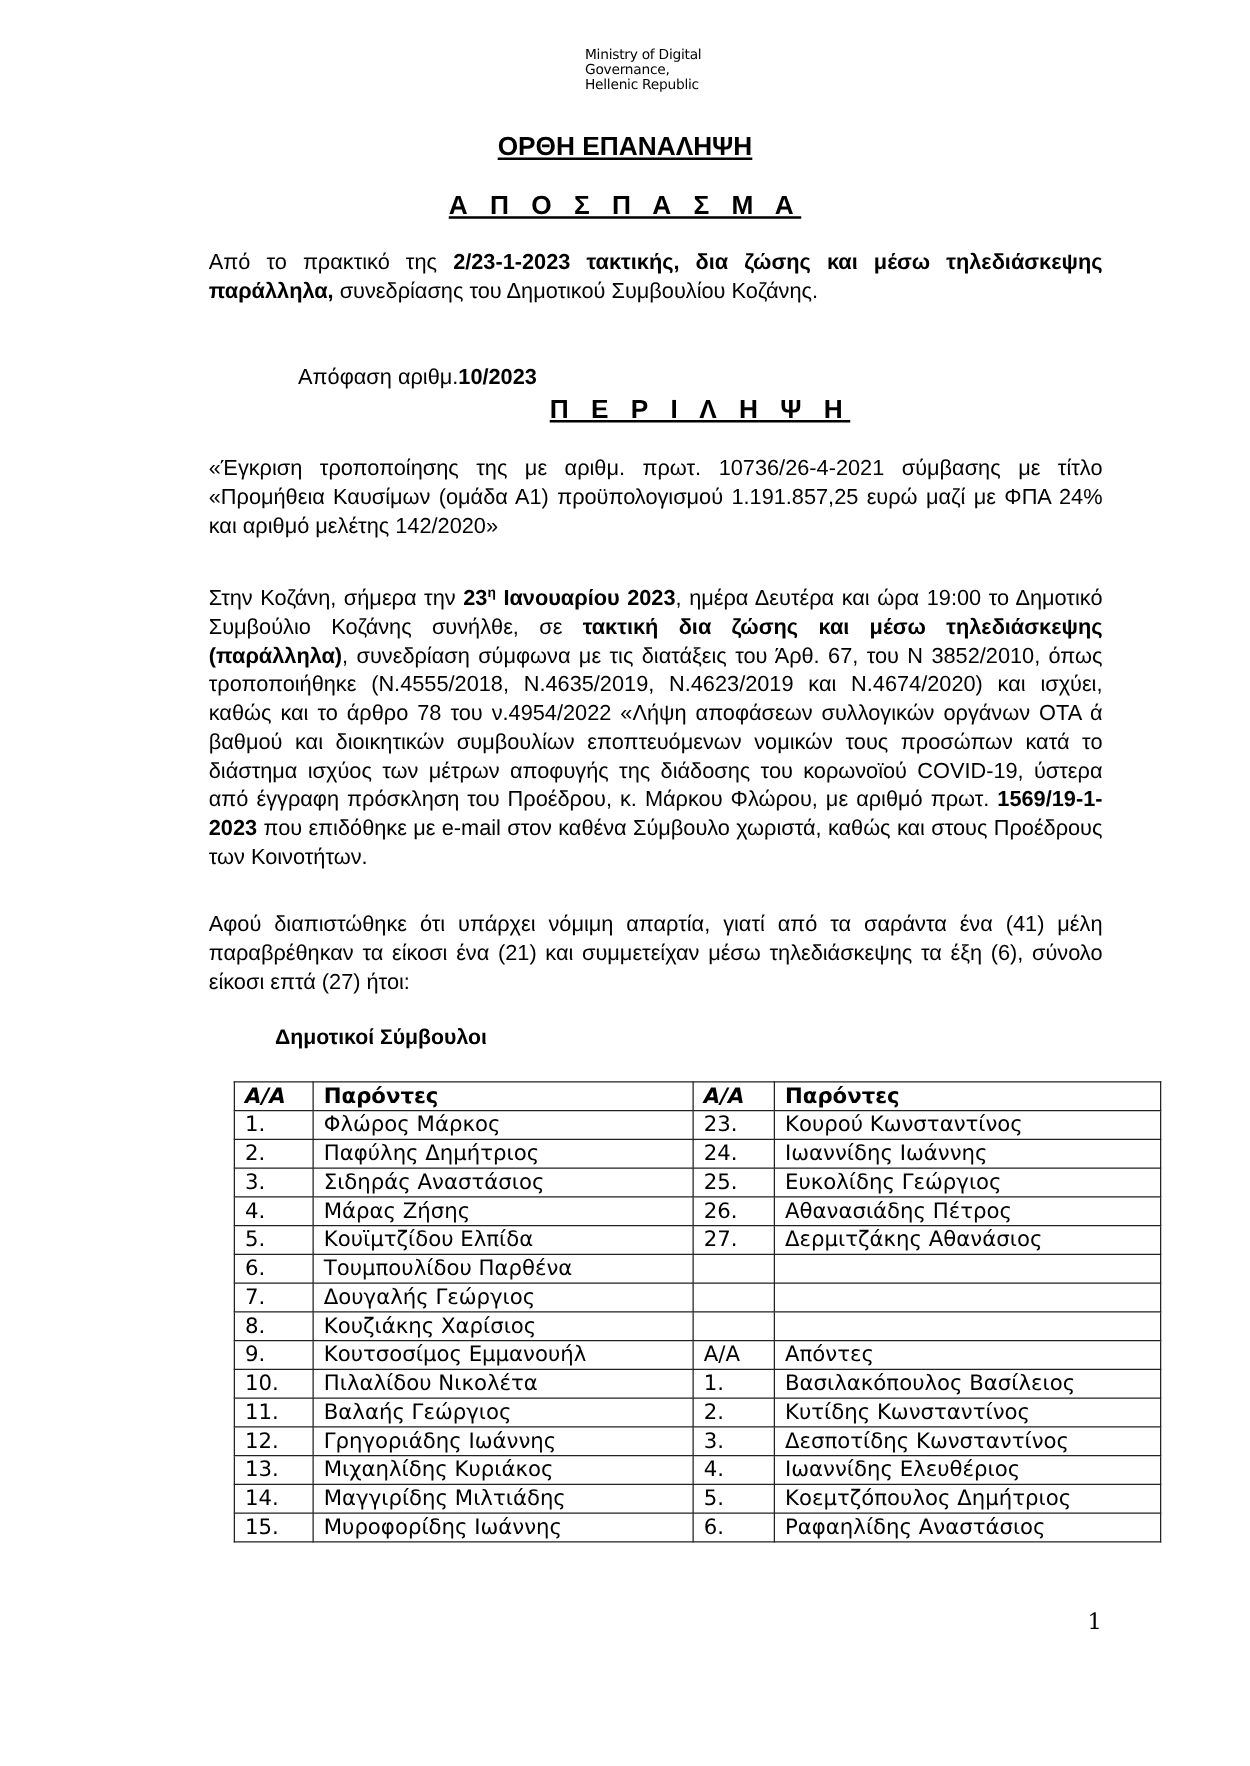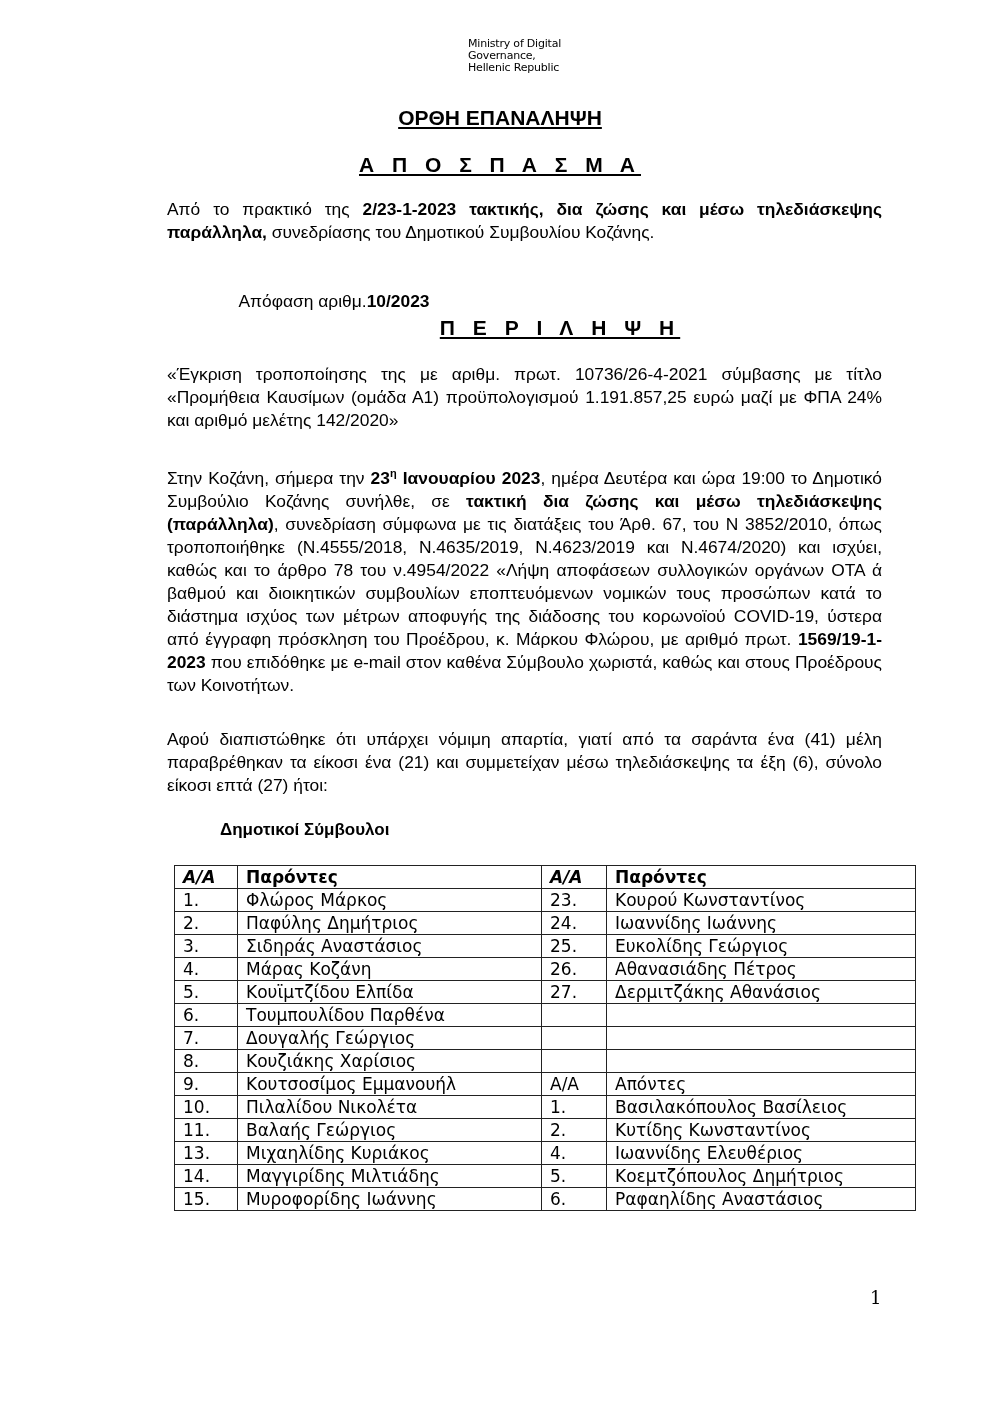--- a/index.html
+++ b/index.html
@@ -18,21 +18,21 @@
   .p1 { top: 198px; }
   .p2 { top: 290px; left: 184px; width: 300px; text-align: center; }
   .p3 { top: 363px; }
   .p4 { top: 467px; }
   .p5 { top: 728px; }
   .b { font-weight: bold; }
   sup { font-size: 11px; line-height: 0; }
 
   .section-heading { position: absolute; left: 184px; top: 820px; font-family: "Liberation Sans", sans-serif; font-weight: bold; font-size: 17px; margin-left: 36px; }
 
-  table.members { position: absolute; left: 174px; top: 865px; border-collapse: collapse; font-family: "DejaVu Sans", sans-serif; font-size: 17px; }
+  table.members { position: absolute; left: 187px; top: 865px; border-collapse: collapse; font-family: "DejaVu Sans", sans-serif; font-size: 17px; }
   table.members td, table.members th { border: 1px solid #222; height: 22px; padding: 0 0 0 8px; line-height: 22px; white-space: nowrap; font-weight: normal; text-align: left; }
   table.members th { font-weight: bold; }
   .c-aa { width: 54px; }
   .c-name { width: 295px; }
   .c-aa2 { width: 56px; }
   .c-name2 { width: 300px; }
   th.hdr-aa { font-style: italic; text-align: center; padding: 0; }
   th.hdr-name { text-align: center; padding: 0; }
   td.num-right { text-align: center; padding: 0; }
   td.bold { font-weight: bold; }
@@ -86,21 +86,21 @@
         <td class="c-name2">Ιωαννίδης Ιωάννης</td>
       </tr>
       <tr>
         <td class="c-aa">3.</td>
         <td class="c-name">Σιδηράς Αναστάσιος</td>
         <td class="c-aa2">25.</td>
         <td class="c-name2">Ευκολίδης Γεώργιος</td>
       </tr>
       <tr>
         <td class="c-aa">4.</td>
-        <td class="c-name">Μάρας Κοζάνη</td>
+        <td class="c-name">Μάρας Ζήσης</td>
         <td class="c-aa2">26.</td>
         <td class="c-name2">Αθανασιάδης Πέτρος</td>
       </tr>
       <tr>
         <td class="c-aa">5.</td>
         <td class="c-name">Κουϊμτζίδου Ελπίδα</td>
         <td class="c-aa2">27.</td>
         <td class="c-name2">Δερμιτζάκης Αθανάσιος</td>
       </tr>
       <tr>
@@ -133,20 +133,26 @@
         <td class="c-aa2 num-right">1.</td>
         <td class="c-name2">Βασιλακόπουλος Βασίλειος</td>
       </tr>
       <tr>
         <td class="c-aa">11.</td>
         <td class="c-name">Βαλαής Γεώργιος</td>
         <td class="c-aa2 num-right">2.</td>
         <td class="c-name2">Κυτίδης Κωνσταντίνος</td>
       </tr>
       <tr>
+        <td class="c-aa">12.</td>
+        <td class="c-name">Γρηγοριάδης Ιωάννης</td>
+        <td class="c-aa2 num-right">3.</td>
+        <td class="c-name2">Δεσποτίδης Κωνσταντίνος</td>
+      </tr>
+      <tr>
         <td class="c-aa">13.</td>
         <td class="c-name">Μιχαηλίδης Κυριάκος</td>
         <td class="c-aa2 num-right">4.</td>
         <td class="c-name2">Ιωαννίδης Ελευθέριος</td>
       </tr>
       <tr>
         <td class="c-aa">14.</td>
         <td class="c-name">Μαγγιρίδης Μιλτιάδης</td>
         <td class="c-aa2 num-right">5.</td>
         <td class="c-name2">Κοεμτζόπουλος Δημήτριος</td>

